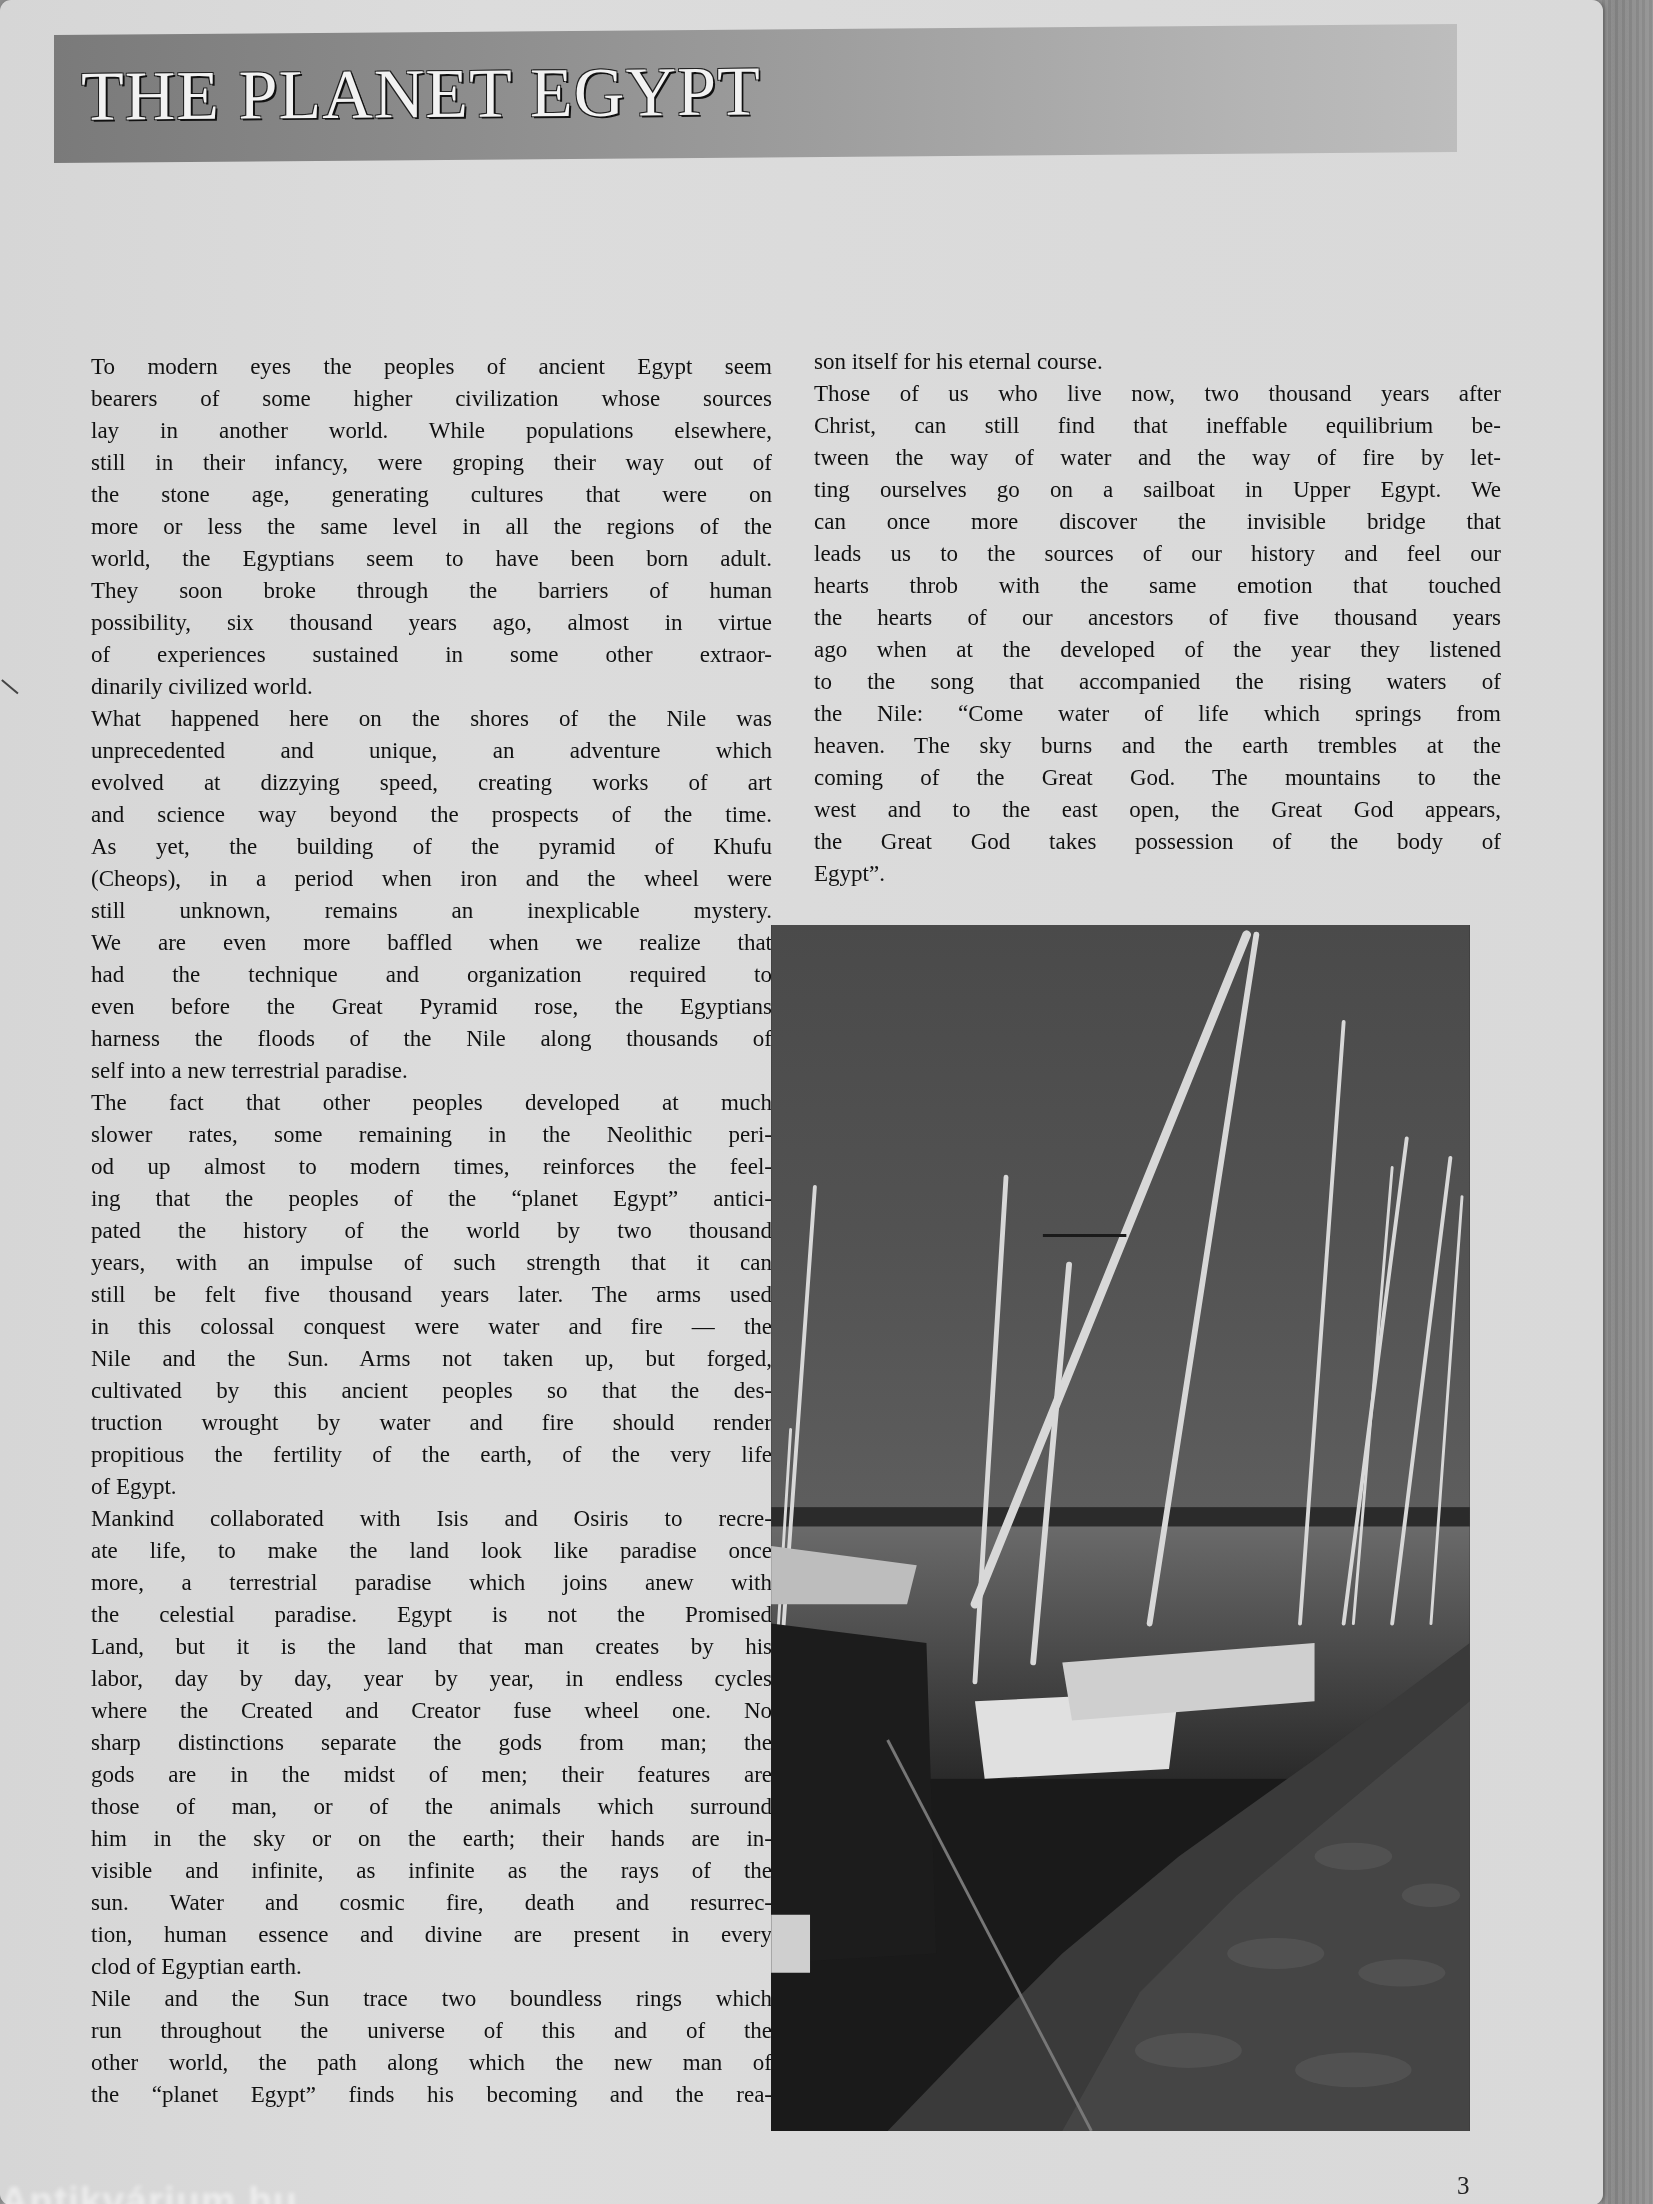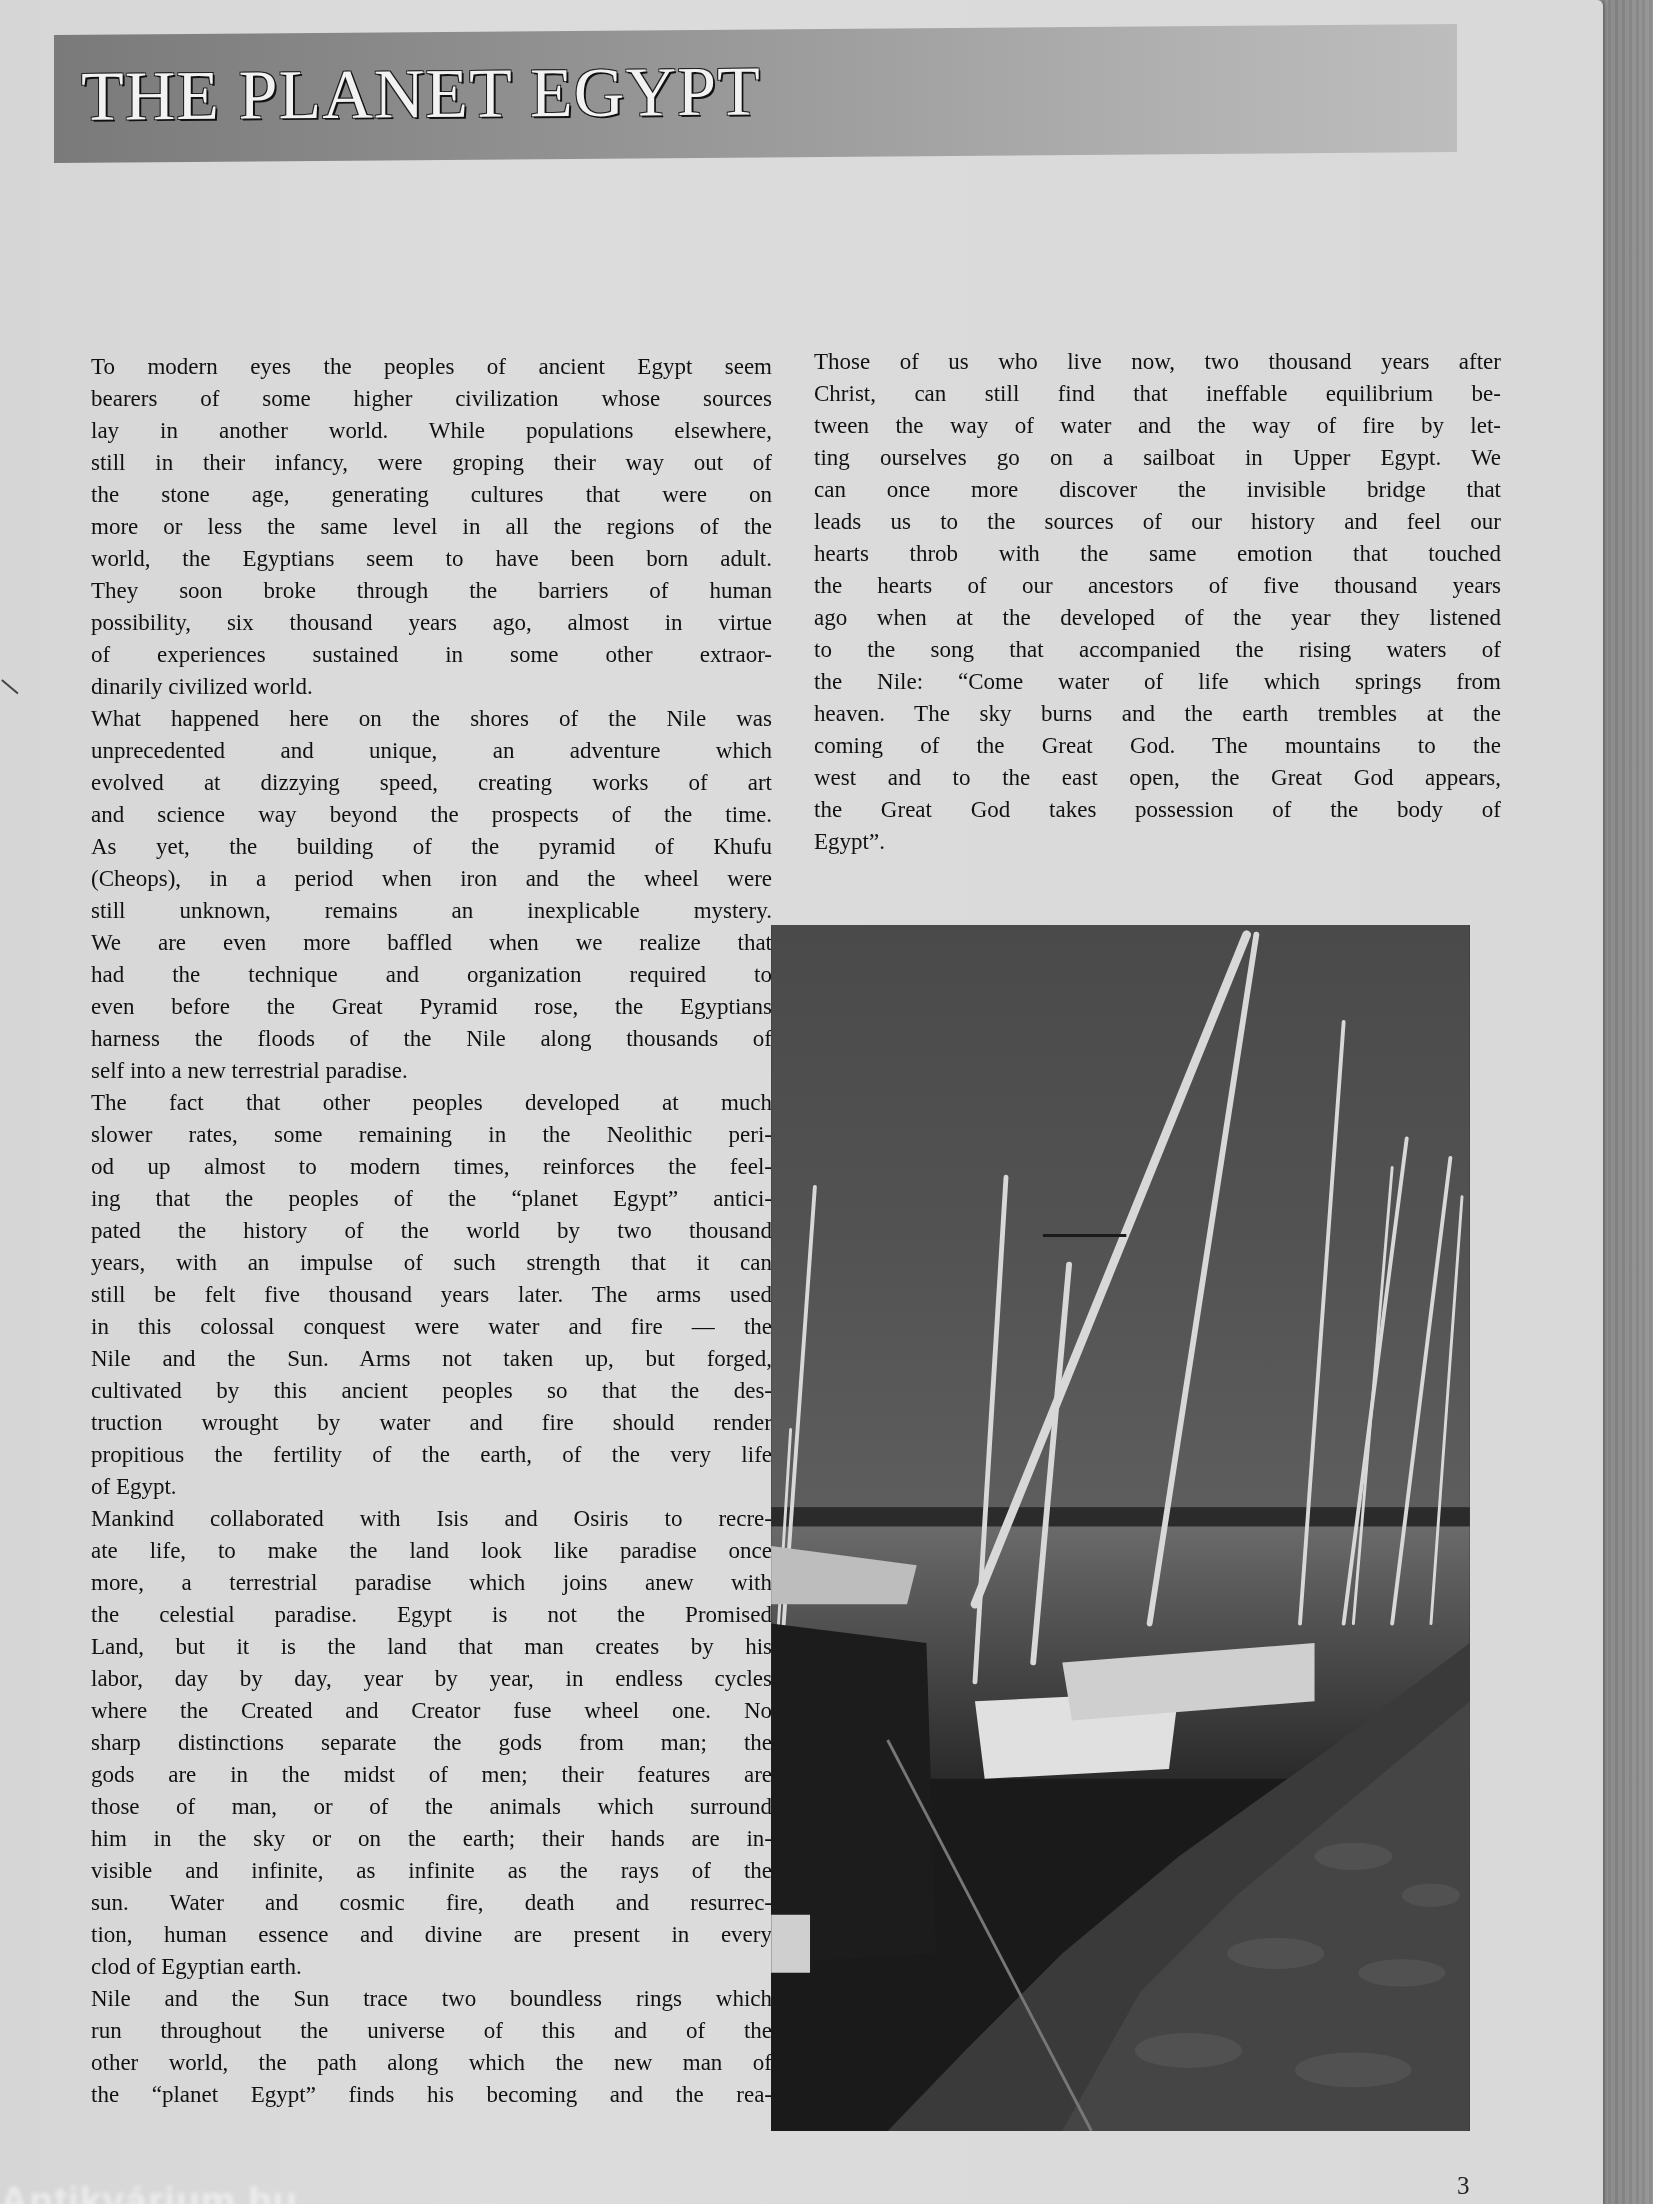--- a/index.html
+++ b/index.html
@@ -12,20 +12,21 @@
       position: absolute; left: 1588px; top: 0; width: 66px; height: 2205px;
       background:
         repeating-linear-gradient(90deg, rgba(0,0,0,0.05) 0 2.9px, rgba(255,255,255,0.04) 2.9px 6.8px),
         linear-gradient(90deg, #9a9a9a, #878787 40%, #959595);
     }
     .page {
       position: absolute; left: 0; top: 0; width: 1603px; height: 2205px;
       background: linear-gradient(90deg, #d6d6d6 0%, #dcdcdc 30%, #dadada 70%, #d9d9d9 100%);
       border-top-right-radius: 5.8px;
       box-shadow: 1.9px 0 3.9px rgba(0,0,0,0.25);
+      border-radius: 11px;
     }
     .banner {
       position: absolute; left: 54px; top: 35px; width: 1403px; height: 128px;
       background: linear-gradient(90deg, #7a7a7a 0%, #8a8a8a 25%, #9e9e9e 55%, #b4b4b4 85%, #bdbdbd 100%);
       transform: skewY(-0.45deg);
       transform-origin: left top;
     }
     .banner-title {
       position: absolute; left: 27px; top: 27px;
       font-family: "Liberation Serif", "DejaVu Serif", serif;
@@ -129,20 +130,21 @@
       <span class="line">sun. Water and cosmic fire, death and resurrec-</span>
       <span class="line">tion, human essence and divine are present in every</span>
       <span class="line last">clod of Egyptian earth.</span>
       <span class="line">Nile and the Sun trace two boundless rings which</span>
       <span class="line">run throughout the universe of this and of the</span>
       <span class="line">other world, the path along which the new man of</span>
       <span class="line">the “planet Egypt” finds his becoming and the rea-</span>
     </div>
 
   <div class="col col-right" id="col-right">
+      <span class="line last">son itself for his eternal course.</span>
       <span class="line">Those of us who live now, two thousand years after</span>
       <span class="line">Christ, can still find that ineffable equilibrium be-</span>
       <span class="line">tween the way of water and the way of fire by let-</span>
       <span class="line">ting ourselves go on a sailboat in Upper Egypt. We</span>
       <span class="line">can once more discover the invisible bridge that</span>
       <span class="line">leads us to the sources of our history and feel our</span>
       <span class="line">hearts throb with the same emotion that touched</span>
       <span class="line">the hearts of our ancestors of five thousand years</span>
       <span class="line">ago when at the developed of the year they listened</span>
       <span class="line">to the song that accompanied the rising waters of</span>

